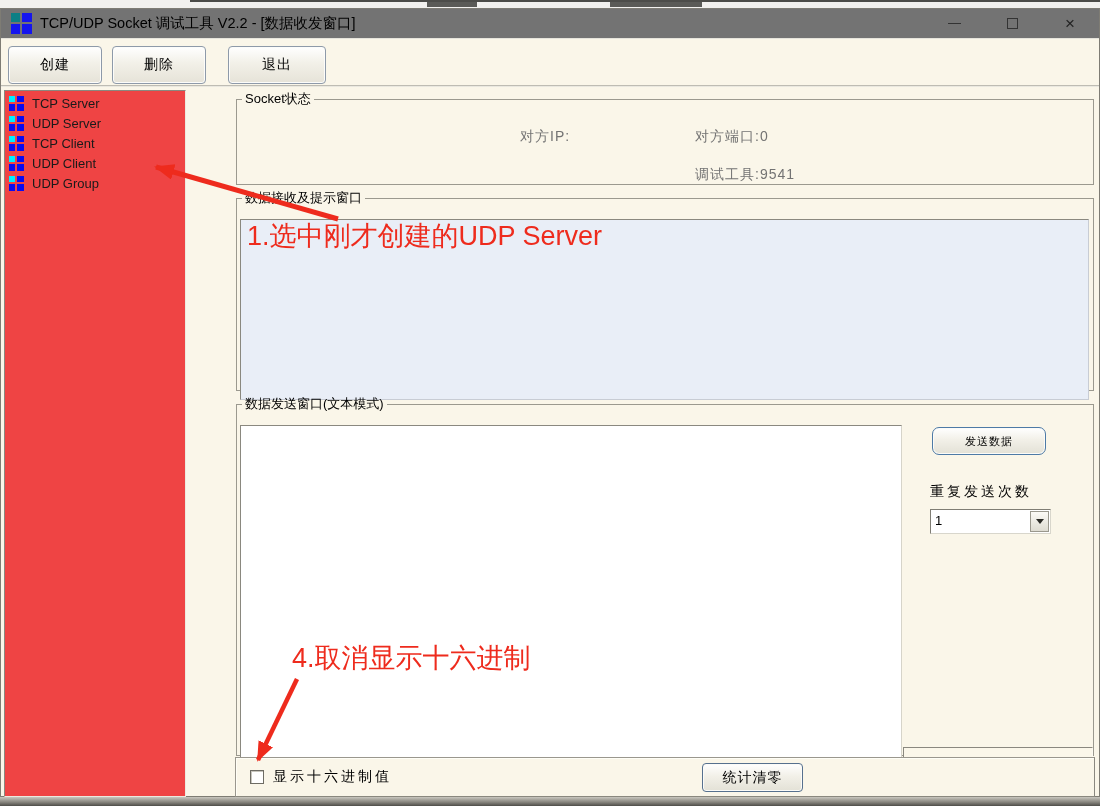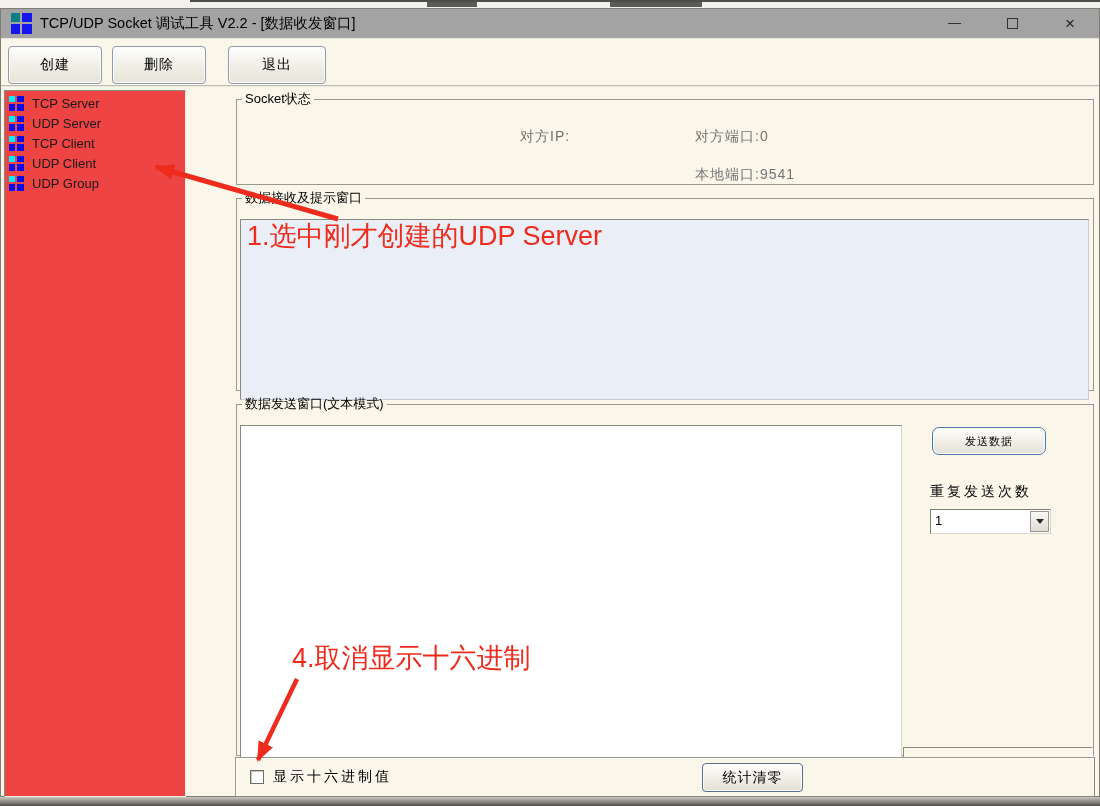--- a/index.html
+++ b/index.html
@@ -8,21 +8,21 @@
 
   
   .bg-strip { position:absolute; left:0; top:0; width:1100px; height:8px; background:#f2f1ee; }
   .bg-strip .topline { position:absolute; left:190px; top:0; width:910px; height:2px; background:#4c4c48; }
   .bg-strip .smudge { position:absolute; top:2px; height:5px; background:#3f3f3b; opacity:.85; }
 
   
   .window { position:absolute; left:0; top:8px; width:1100px; height:789px;
             border:1px solid #7e7c74; background:#faf6e9; }
 
-  .titlebar { position:absolute; left:0; top:0; width:100%; height:30px; background:#a3a3a3;
+  .titlebar { position:absolute; left:0; top:0; width:100%; height:30px; background:#737373;
               display:flex; align-items:center; border-bottom:1px solid #e6e4dc; }
   .app-icon { margin-left:10px; width:21px; height:21px; flex:0 0 auto; }
   .title-text { margin-left:8px; font-size:14.5px; color:#000; white-space:nowrap; }
   .win-controls { margin-left:auto; display:flex; height:100%; }
   .win-btn { width:58px; height:100%; display:flex; align-items:center; justify-content:center;
              font-size:15px; color:#222; cursor:default; }
   .win-btn.min span { display:block; width:13px; height:0; border-top:1.5px solid #333; }
   .win-btn.max span { display:block; width:11px; height:11px; border:1.5px solid #333; }
   .win-btn.close { font-size:17px; }
 
@@ -199,21 +199,21 @@
         </svg>
         <span class="tree-label">UDP Group</span>
       </div>
 
     </div>
 
     <fieldset class="fs-socket">
       <legend>Socket状态</legend>
       <span class="sock-label sock-ip">对方IP:</span>
       <span class="sock-label sock-rport">对方端口:0</span>
-      <span class="sock-label sock-lport">本地端口:9541</span>
+      <span class="sock-label sock-lport">调试工具:9541</span>
     </fieldset>
 
     <fieldset class="fs-receive">
       <legend>数据接收及提示窗口</legend>
       <div class="recv-area"></div>
     </fieldset>
 
     <fieldset class="fs-send">
       <legend>数据发送窗口(文本模式)</legend>
       <div class="send-area"></div>

